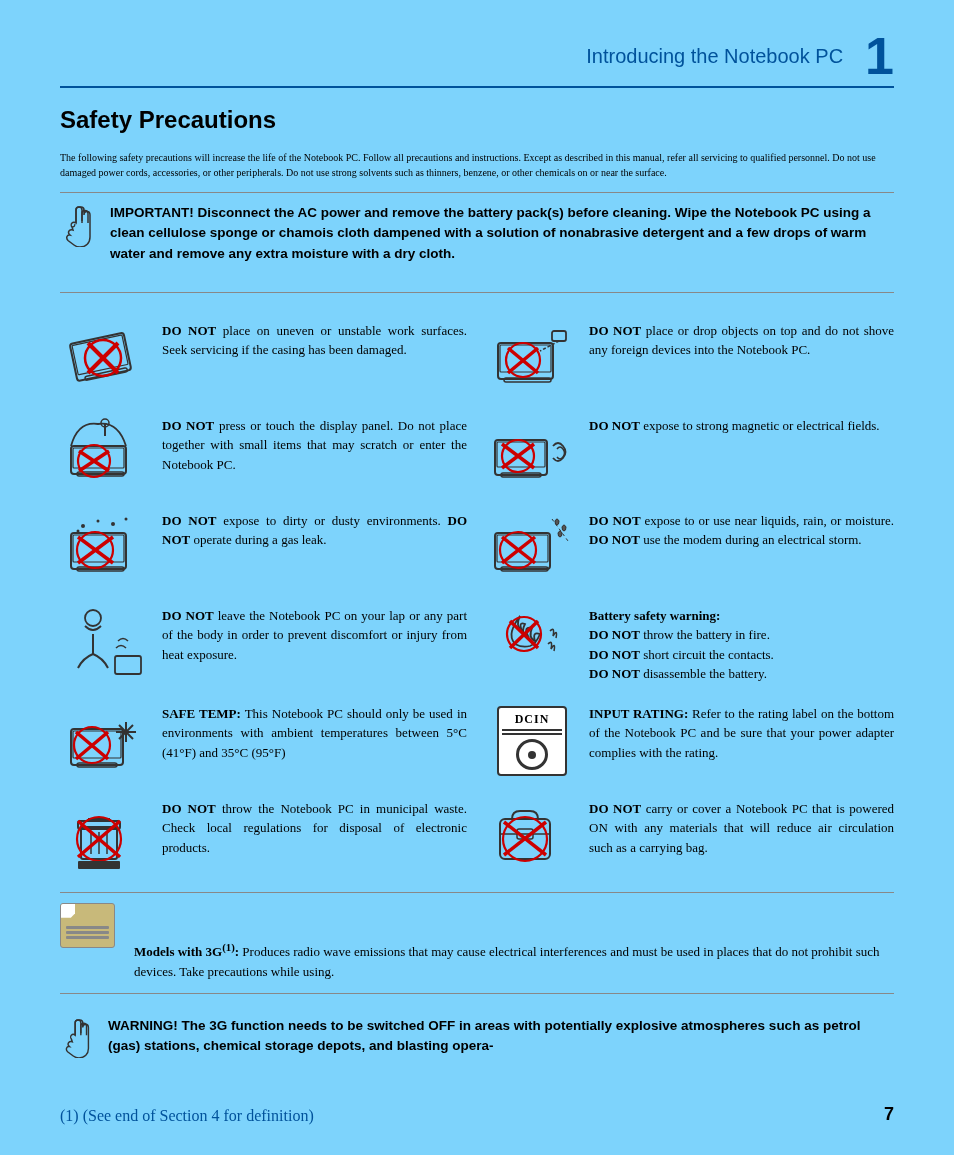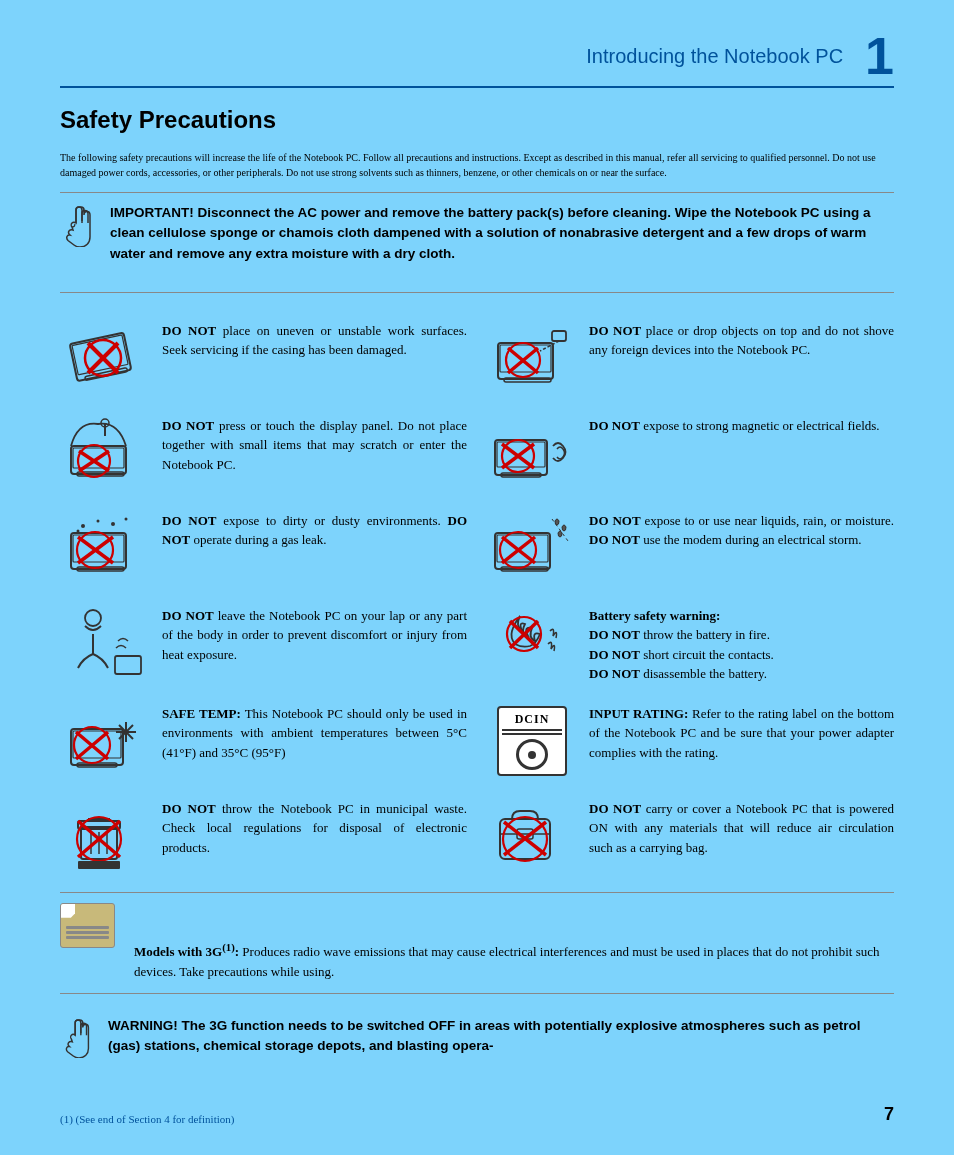--- a/index.html
+++ b/index.html
@@ -153,21 +153,21 @@
     .footer {
       position: absolute;
       bottom: 30px;
       left: 60px;
       right: 60px;
       display: flex;
       justify-content: space-between;
       align-items: flex-end;
     }
     .footer-note {
-      font-size: 11px;
+      font-size: 16px;
       color: #00529b;
       margin-top: 29px;
     }
     .footer-page {
       font-family: Arial, sans-serif;
       font-size: 18px;
       font-weight: bold;
       color: #000;
     }
 

